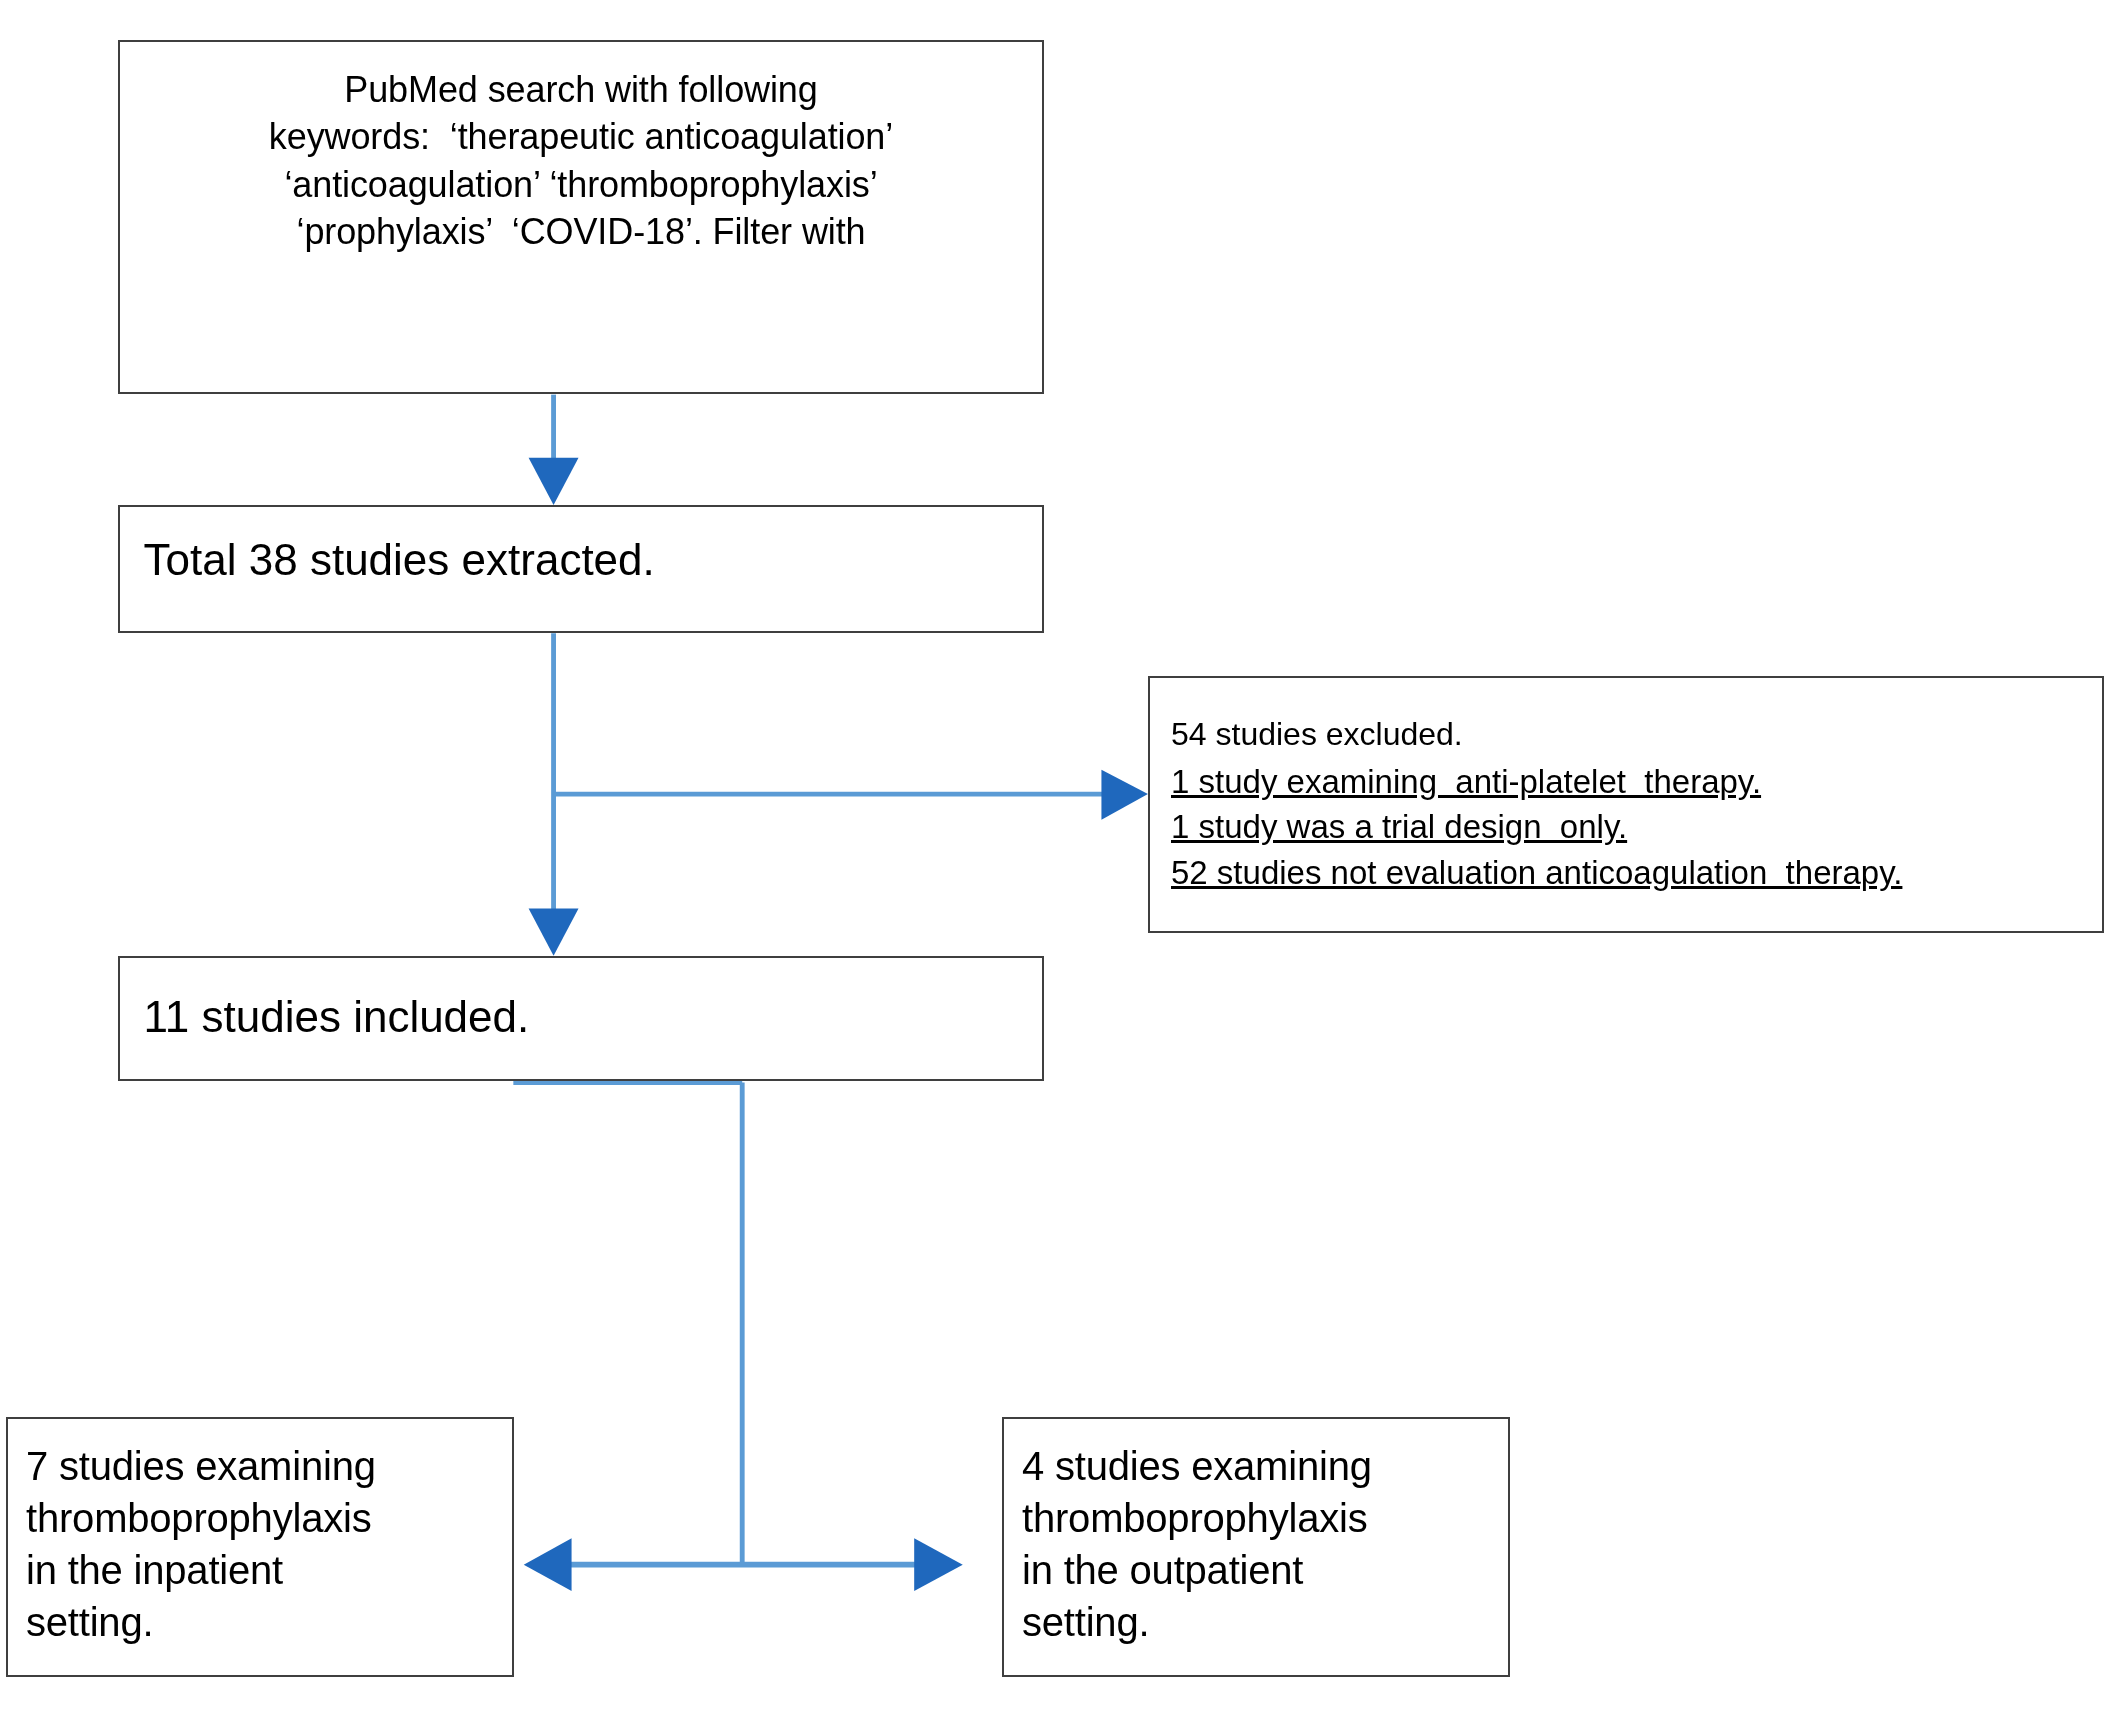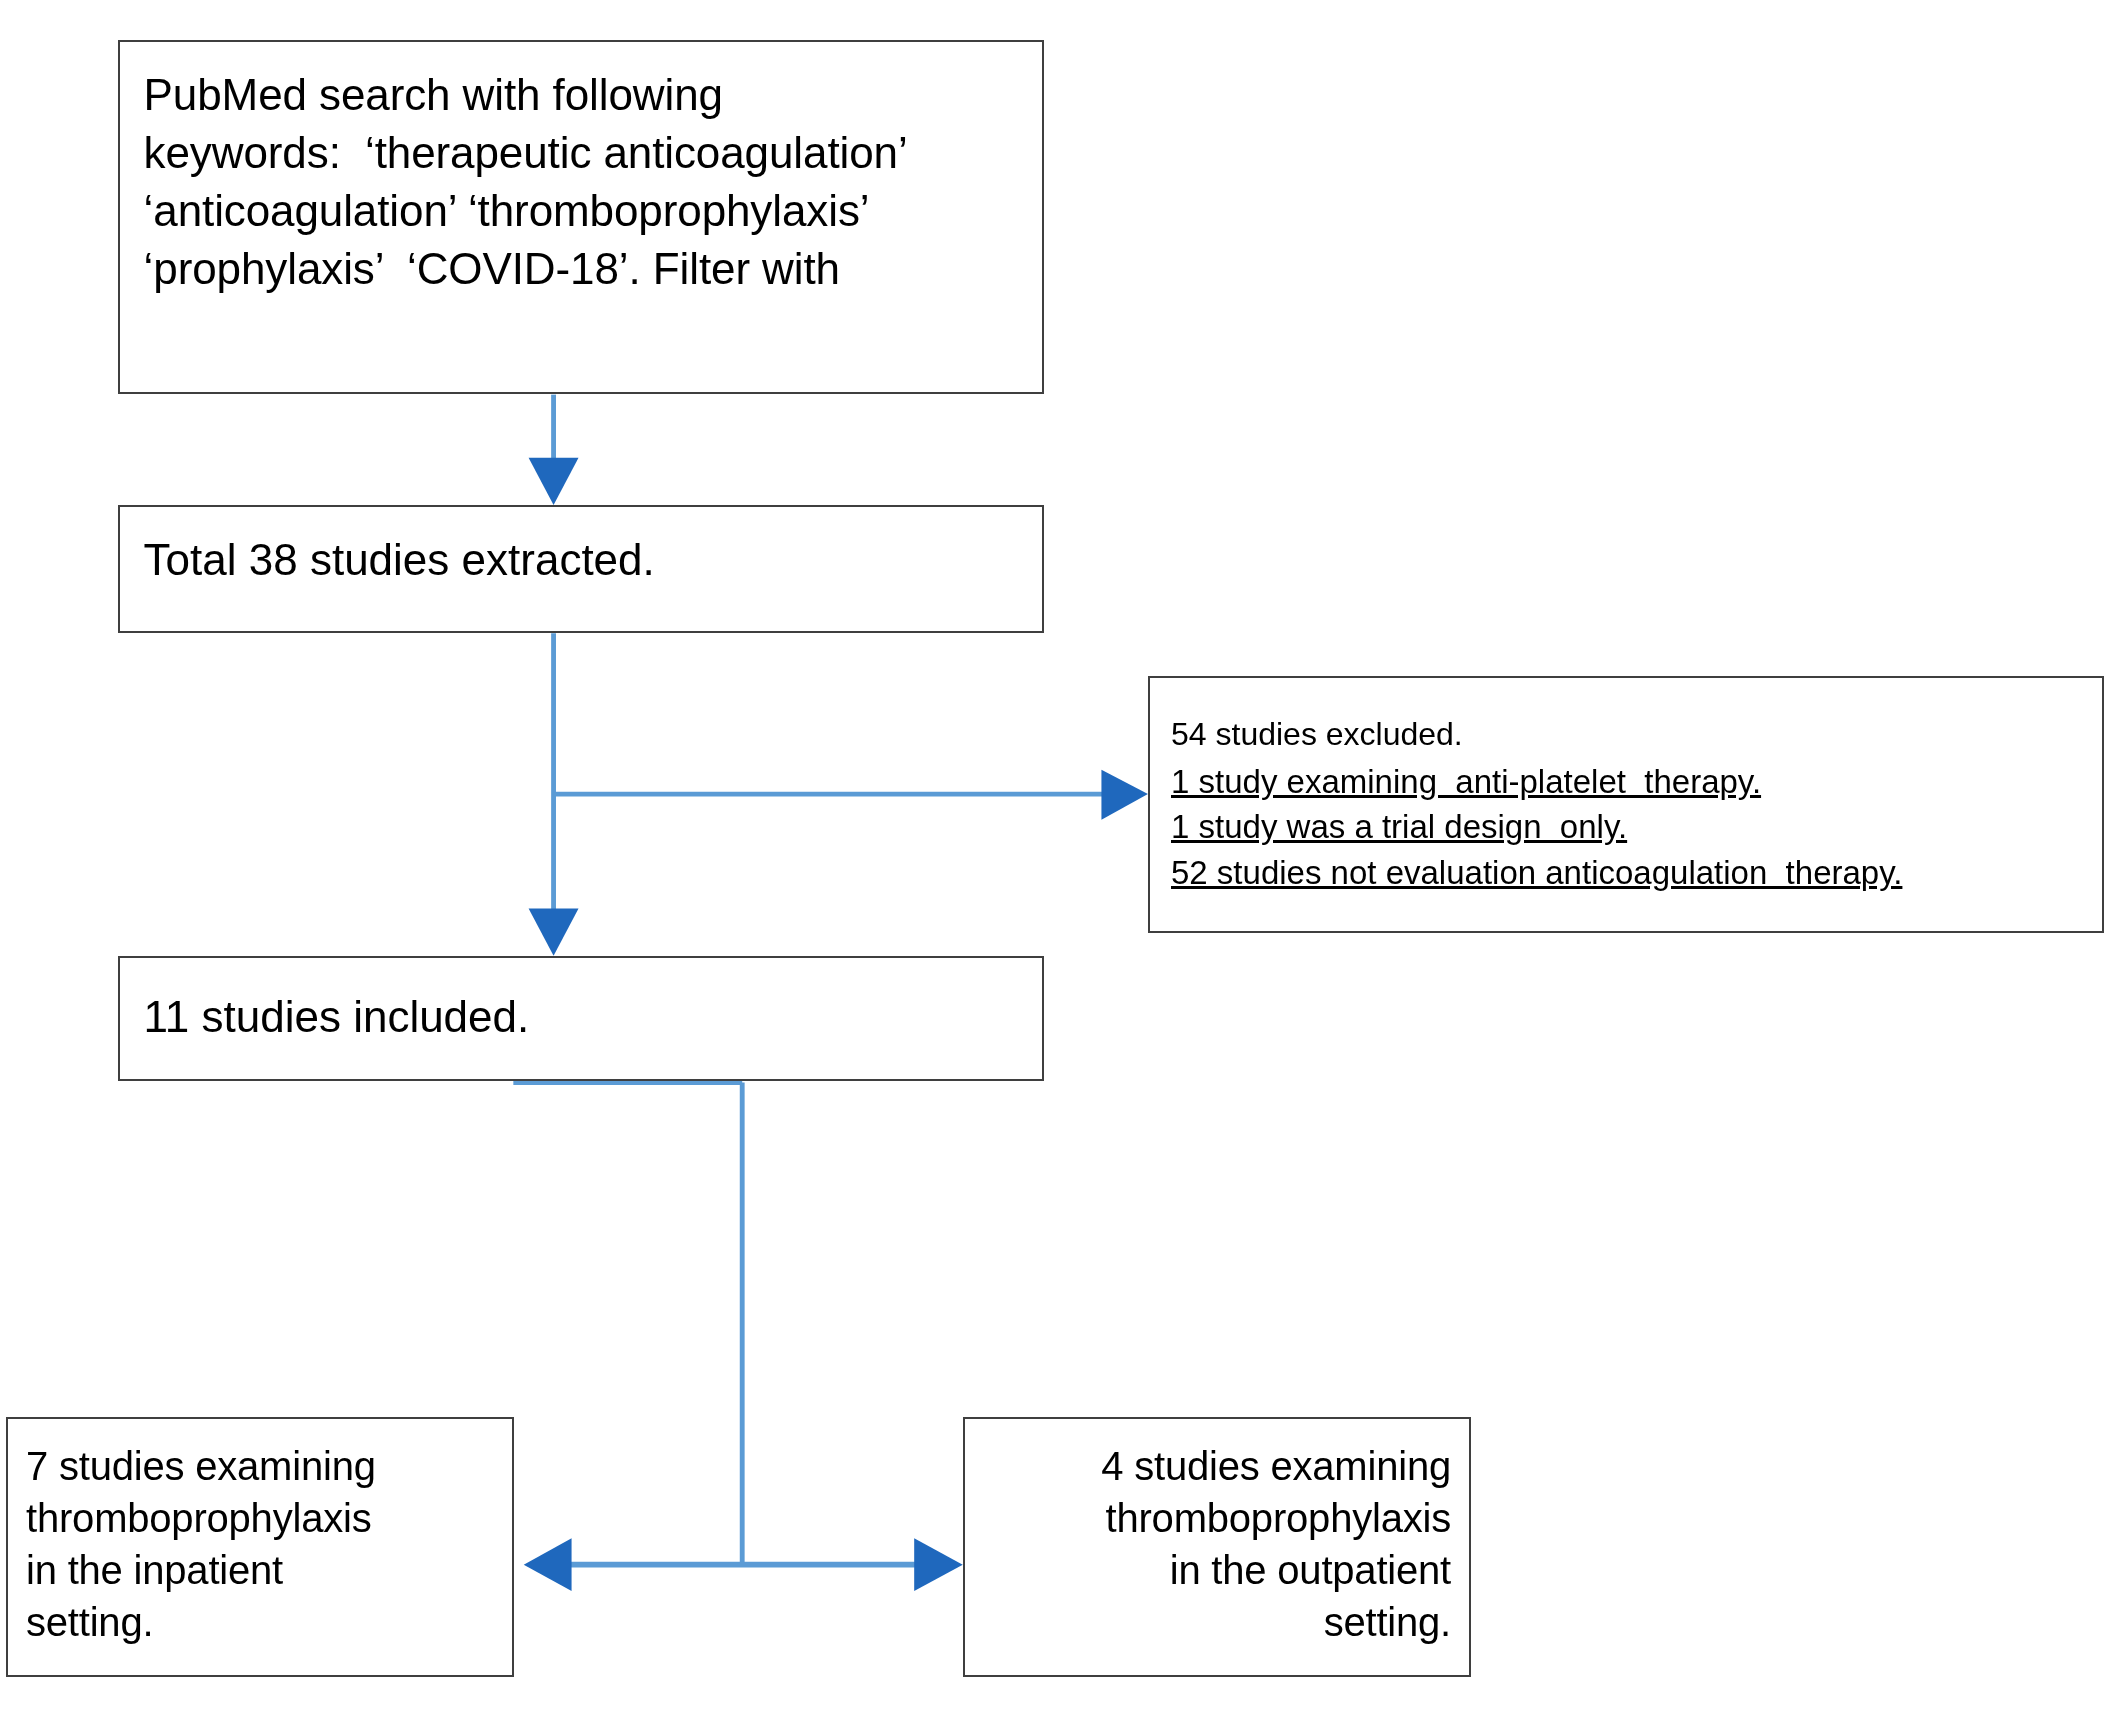--- a/index.html
+++ b/index.html
@@ -36,23 +36,24 @@
 
   
   #box-search {
     left: 118px;
     top: 40px;
     width: 926px;
     height: 354px;
     padding-top: 23.6px;
   }
   #box-search .line {
-    font-size: 44px;
+    font-size: 36px;
     line-height: 1.32;
     letter-spacing: -0.1px;
+    text-align: center;
   }
 
   
   #box-extracted {
     left: 118px;
     top: 505px;
     width: 926px;
     height: 128px;
     justify-content: center;
     padding-top: 0;
@@ -102,26 +103,25 @@
 
   
   #box-inpatient {
     left: 6px;
     top: 1417px;
     width: 508px;
     height: 260px;
     padding: 21px 18px;
   }
   #box-outpatient {
-    left: 963px;
+    left: 1002px;
     top: 1417px;
     width: 508px;
     height: 260px;
     padding: 21px 18px;
-    align-items: flex-end;
   }
   #box-inpatient .line,
   #box-outpatient .line {
     font-size: 40px;
     line-height: 1.30;
     letter-spacing: -0.2px;
   }
 
   
   #connectors {

